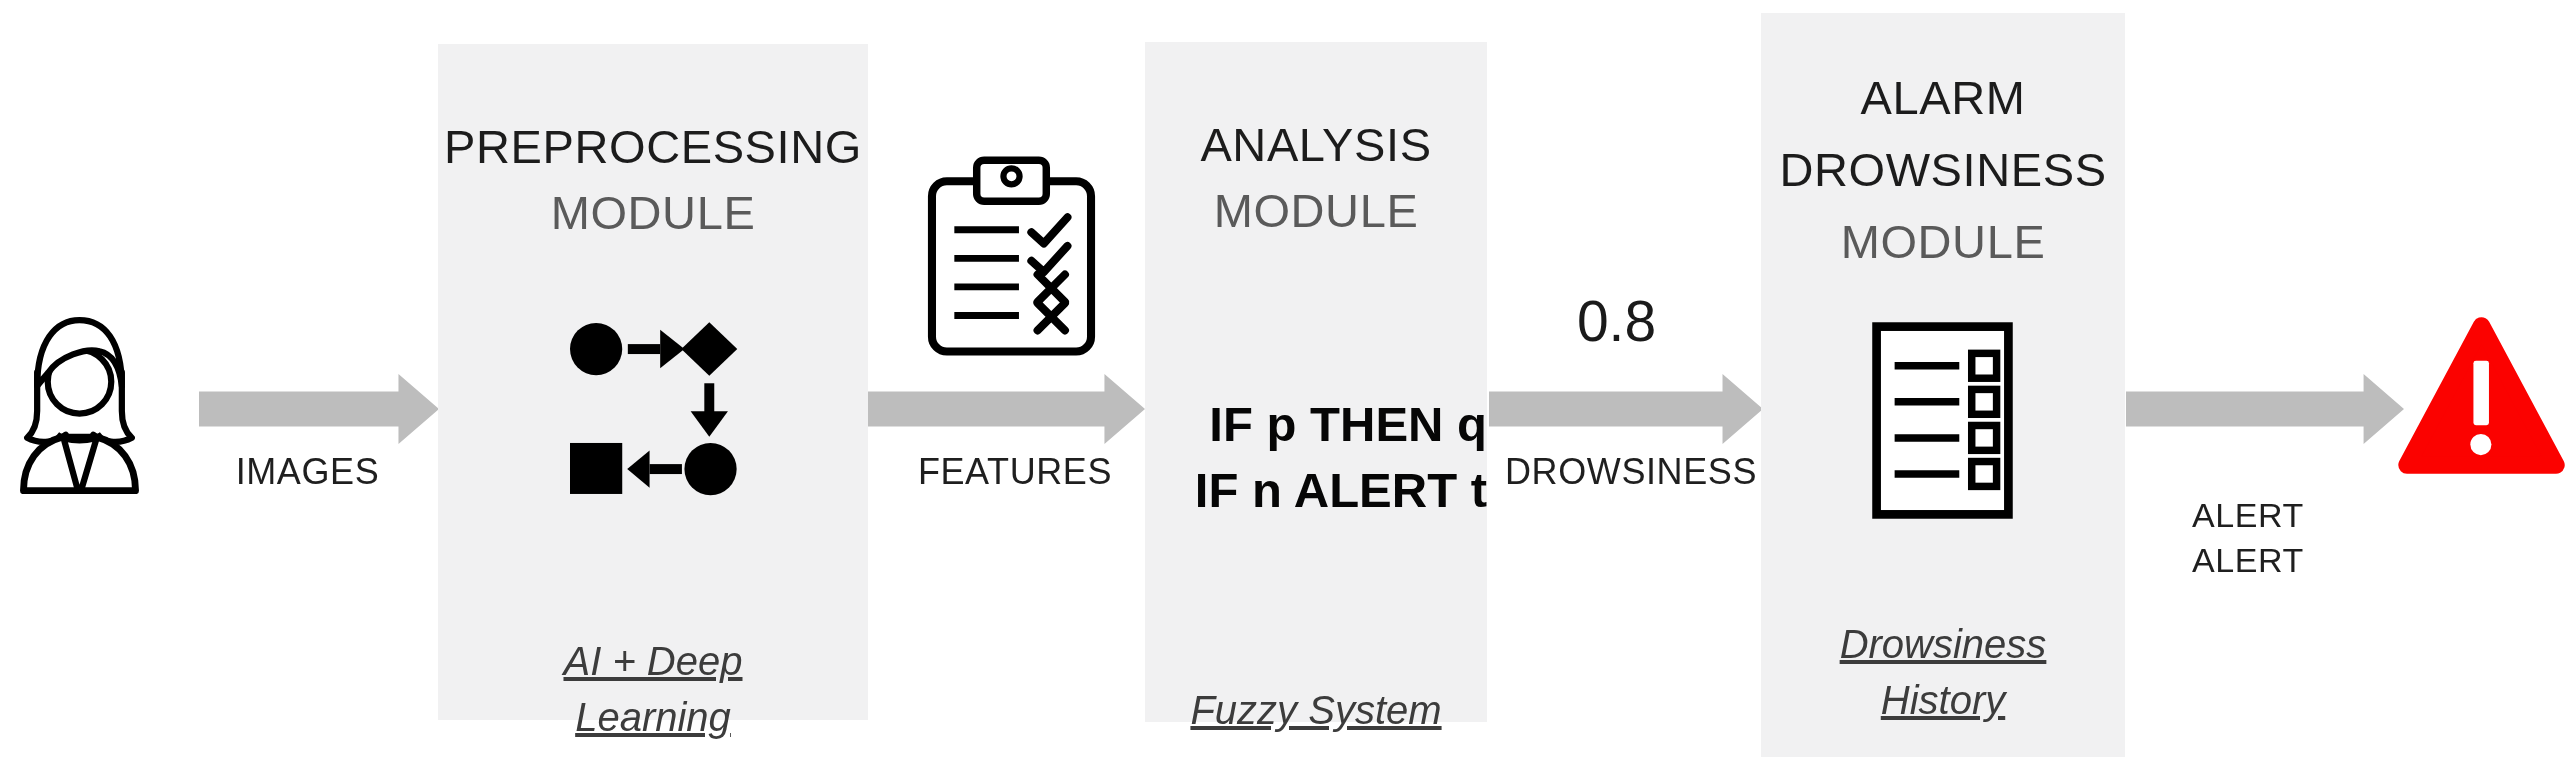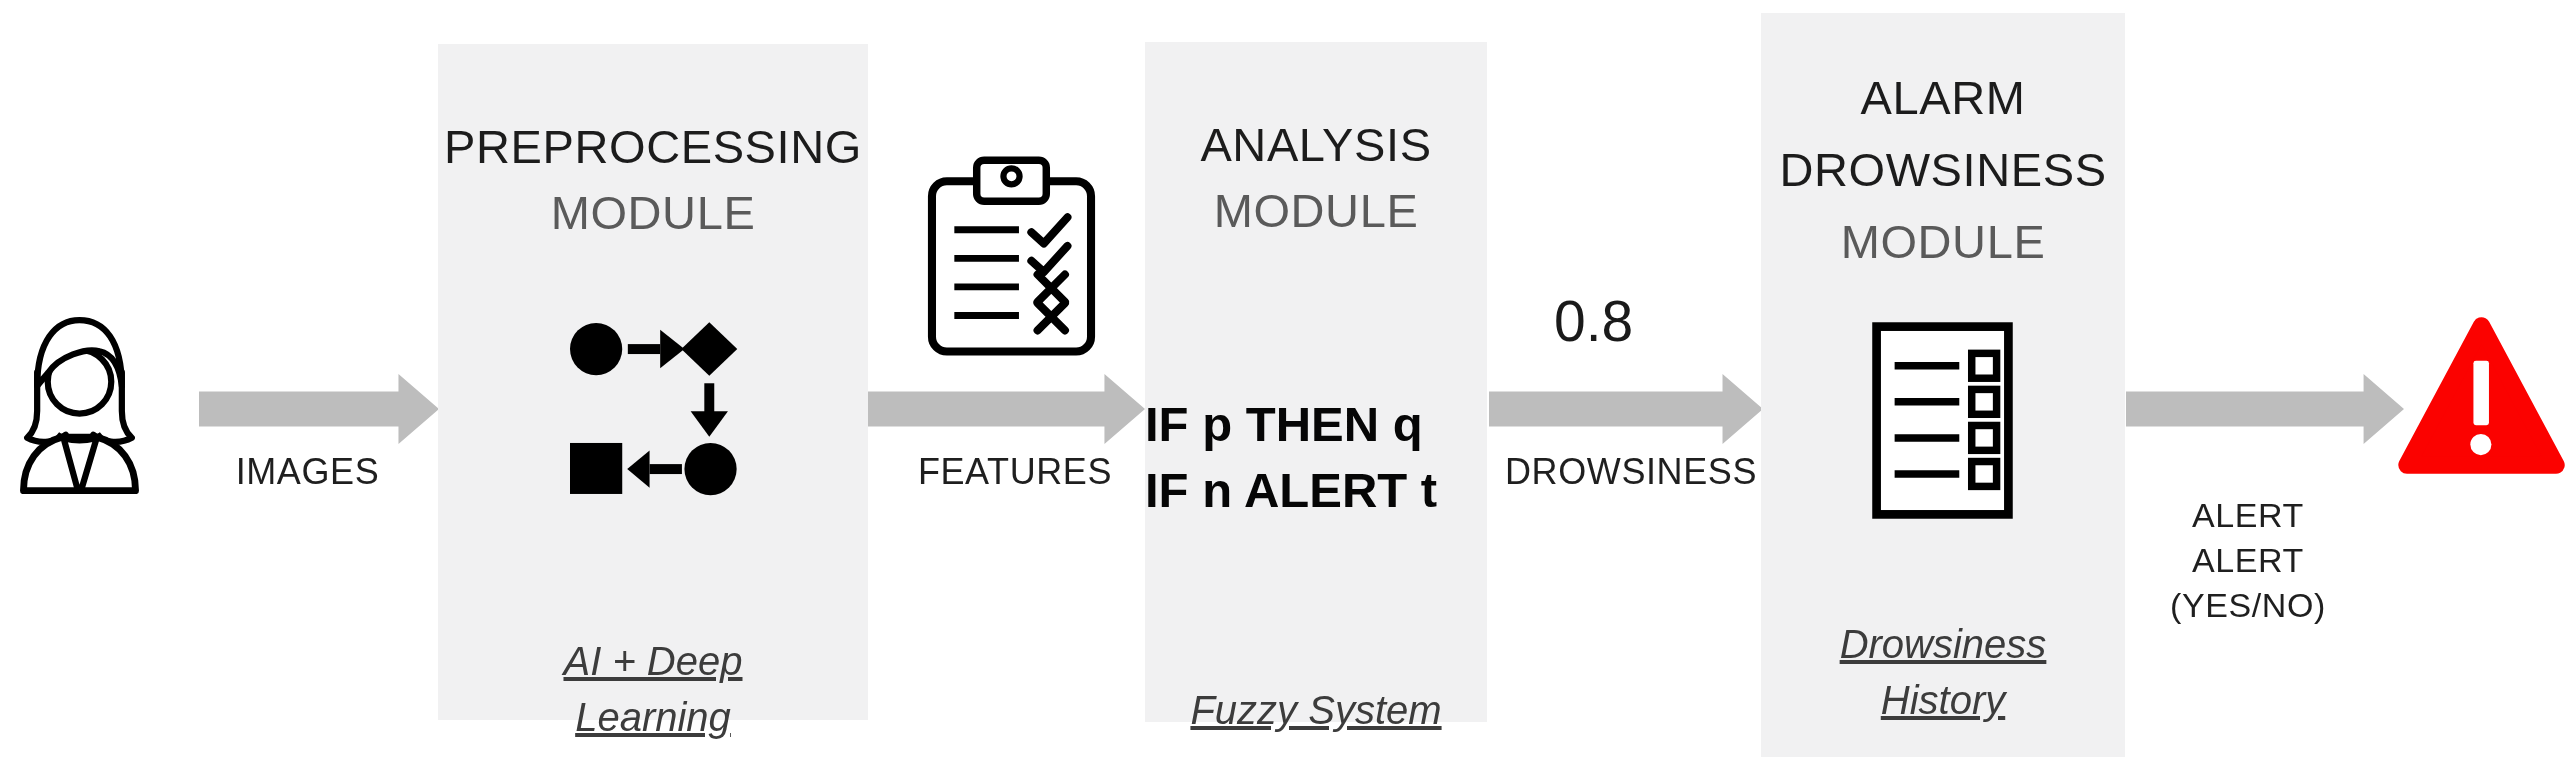--- a/index.html
+++ b/index.html
@@ -21,41 +21,41 @@
   
   .module{position:absolute;background:var(--module-bg,#f1f1f2);}
   .m-prep{left:438px;top:44px;width:430px;height:676px;padding-left:20px;}
   .m-analysis{left:1145px;top:42px;width:342px;height:680px;}
   .m-alarm{left:1761px;top:13px;width:364px;height:744px;}
   .mtitle{position:absolute;left:0;right:0;text-align:center;
     font-size:47px;line-height:66px;letter-spacing:0.6px;color:var(--text-primary);}
   .m-prep .mtitle,.m-analysis .mtitle{top:70px;}
   .m-alarm .mtitle{top:49px;line-height:72px;}
   .tsec{color:var(--title-secondary,#5a5a5a);}
-  .rules{position:absolute;left:0;right:0;top:349px;text-align:left;
+  .rules{position:absolute;left:0;right:0;top:349px;text-align:right;
     font-weight:bold;font-size:49px;line-height:66px;color:#060606;}
   .caption{position:absolute;left:0;right:0;text-align:center;
     font-style:italic;font-size:40px;line-height:56px;color:var(--caption-gray,#3c3c3c);text-decoration:underline;}
   .m-prep .caption{top:589px;}
   .m-analysis .caption{top:640px;}
   .m-alarm .caption{top:603px;}
   
   .arrow{position:absolute;top:374px;height:70px;}
   .arrow polygon{fill:var(--arrow-gray,#bdbdbd);}
   .a1{left:199px;width:240px;}
   .a2{left:868px;width:277px;}
   .a3{left:1489px;width:274px;}
   .a4{left:2126px;width:278px;}
   
   .flabel{position:absolute;font-size:36px;letter-spacing:0.6px;text-align:center;color:#1f1f1f;}
   .l-images{left:214px;top:451px;width:187px;}
   .l-features{left:909px;top:451px;width:212px;text-align:center;}
   .l-drows{left:1505px;top:451px;width:237px;}
   .l-alert{left:2147px;top:493px;width:202px;font-size:34px;line-height:45px;}
-  .value08{position:absolute;left:1554px;top:288px;width:125px;
+  .value08{position:absolute;left:1554px;top:288px;width:125px;text-align:center;
     font-size:57px;color:#1a1a1a;}
   
   .person-svg{left:11.2px;top:310px;width:137px;height:184px;}
   .clipboard-svg{left:927px;top:156px;width:169px;height:201px;}
   .flowchart-svg{left:132px;top:278px;width:171px;height:181px;position:absolute;}
   .doc-svg{left:110px;top:308px;width:143px;height:199px;position:absolute;}
   .warning-svg{left:2397px;top:316px;width:169px;height:159px;}
   .ink{stroke:var(--icon-black,#000);fill:none;}
   .ink-fill{stroke:var(--icon-black,#000);fill:#ffffff;}
   .solid{fill:var(--icon-black,#000);}
@@ -156,21 +156,20 @@
     <div>History</div>
   </div>
 </div>
 
 <svg class="arrow a4" viewBox="0 0 447 112" preserveAspectRatio="none">
   <polygon points="0,28 382,28 382,0 447,56 382,112 382,84 0,84"></polygon>
 </svg>
 <div class="flabel l-alert">
   <div>ALERT</div>
   <div>ALERT</div>
-  <div>(YES/NO)</div>
 </div>
 
 <svg class="abs warning-svg" viewBox="0 0 272 256">
   <polygon class="warning-tri" points="136,16 256,240 16,240"></polygon>
   <rect x="123" y="72" width="25" height="104" rx="4" fill="#ffffff"></rect>
   <circle cx="135" cy="207" r="17" fill="#ffffff"></circle>
 </svg>
 
 
 </body></html>

